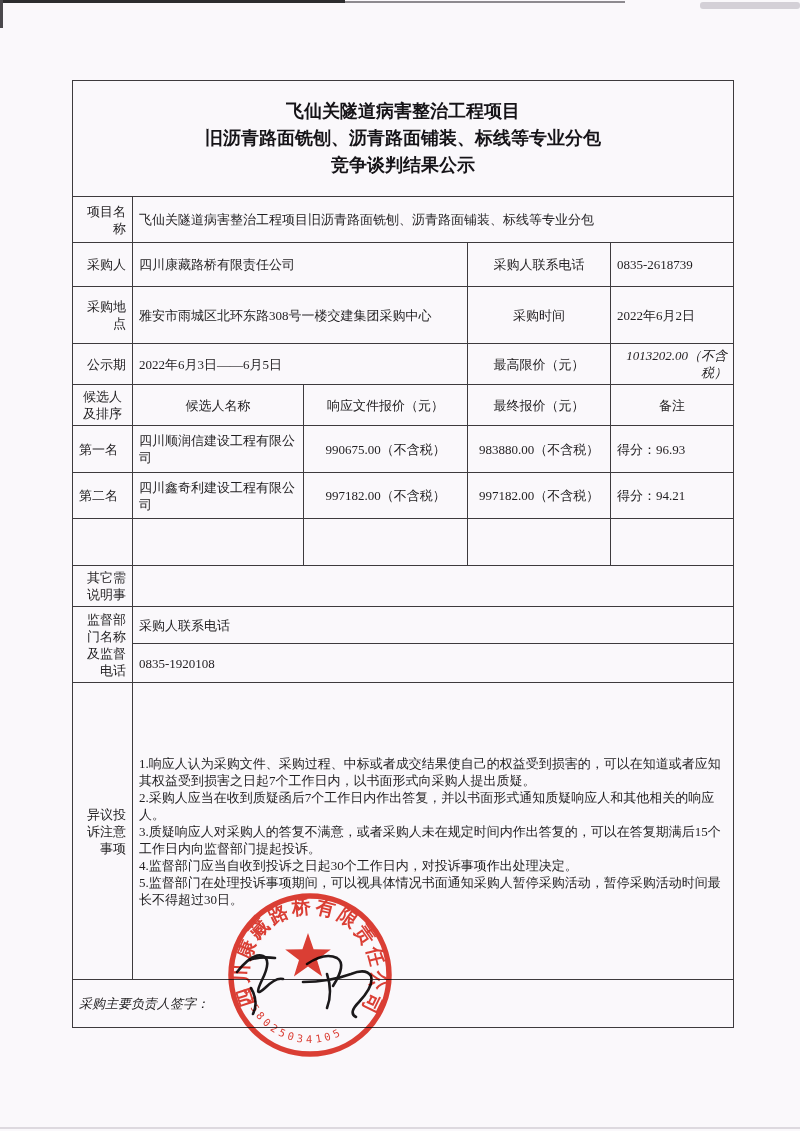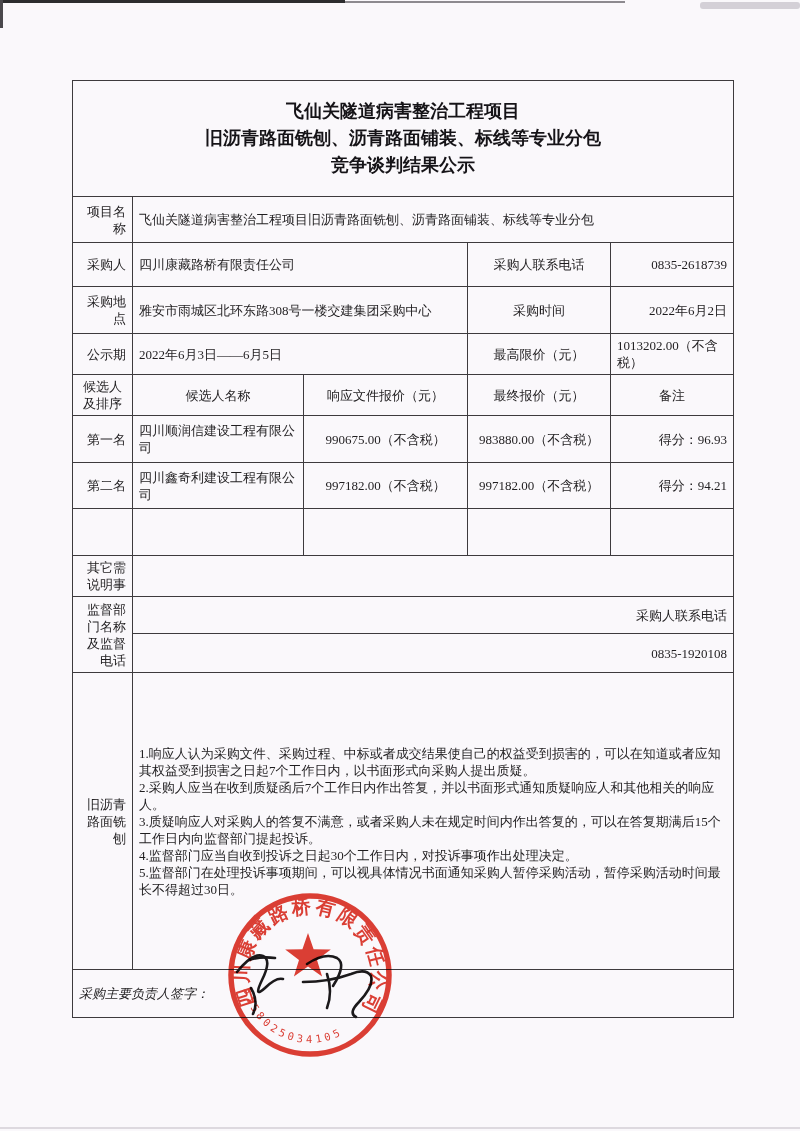--- a/index.html
+++ b/index.html
@@ -29,24 +29,24 @@
     overflow:hidden;
   }
   td.title-cell{border-bottom:1.6px solid #3d3a3d;text-align:center;vertical-align:middle;}
   .title-line{
     font-family:"Liberation Sans","DejaVu Sans",sans-serif;
     font-weight:bold;font-size:18px;line-height:27px;color:#151317;
   }
   td.lbl{text-align:right;}
   td.lbl-center{text-align:center;}
   td.val{text-align:left;}
-  td.val-center{text-align:right;}
+  td.val-center{text-align:left;}
   td.name-cell{font-size:12px;margin-top:12px;}
   td.price-cell{text-align:center;font-size:12px;}
-  td.small-num{text-align:left;font-size:11.5px;}
+  td.small-num{text-align:right;font-size:11.5px;font-style:italic;}
   td.head-cell{text-align:center;}
   td.objection-text{
     font-size:13.5px;line-height:19.5px;white-space:pre-line;vertical-align:middle;
     padding:6px 8px 6px 7px;
   }
   td.sign-cell{font-size:14.5px;padding-left:8px;font-style:italic;}
 
   .stamp-svg{position:absolute;left:215px;top:880px;mix-blend-mode:multiply;opacity:.92;}
   .sig-svg{position:absolute;left:215px;top:930px;}
 </style>
@@ -83,21 +83,21 @@
     <td colspan="4" class="val">飞仙关隧道病害整治工程项目旧沥青路面铣刨、沥青路面铺装、标线等专业分包</td>
   </tr>
 
   <tr style="height:44px">
     <td class="lbl">采购人</td>
     <td colspan="2" class="val">四川康藏路桥有限责任公司</td>
     <td class="lbl-center">采购人联系电话</td>
     <td class="val-center">0835-2618739</td>
   </tr>
 
-  <tr style="height:47px">
+  <tr style="height:57px">
     <td class="lbl">采购地点</td>
     <td colspan="2" class="val">雅安市雨城区北环东路308号一楼交建集团采购中心</td>
     <td class="lbl-center">采购时间</td>
     <td class="val-center">2022年6月2日</td>
   </tr>
 
   <tr style="height:30px">
     <td class="lbl">公示期</td>
     <td colspan="2" class="val">2022年6月3日——6月5日</td>
     <td class="lbl-center">最高限价（元）</td>
@@ -143,21 +143,21 @@
 
   <tr style="height:37px">
     <td rowspan="2" class="lbl">监督部门名称及监督电话</td>
     <td colspan="4" class="val-center">采购人联系电话</td>
   </tr>
   <tr style="height:39px">
     <td colspan="4" class="val-center">0835-1920108</td>
   </tr>
 
   <tr style="height:297px">
-    <td class="lbl">旧沥青路面铣刨</td>
+    <td class="lbl">异议投诉注意事项</td>
     <td colspan="4" class="objection-text">1.响应人认为采购文件、采购过程、中标或者成交结果使自己的权益受到损害的，可以在知道或者应知其权益受到损害之日起7个工作日内，以书面形式向采购人提出质疑。
 2.采购人应当在收到质疑函后7个工作日内作出答复，并以书面形式通知质疑响应人和其他相关的响应人。
 3.质疑响应人对采购人的答复不满意，或者采购人未在规定时间内作出答复的，可以在答复期满后15个工作日内向监督部门提起投诉。
 4.监督部门应当自收到投诉之日起30个工作日内，对投诉事项作出处理决定。
 5.监督部门在处理投诉事项期间，可以视具体情况书面通知采购人暂停采购活动，暂停采购活动时间最长不得超过30日。</td>
   </tr>
 
   <tr style="height:48px">
     <td colspan="5" class="sign-cell">采购主要负责人签字：</td>
   </tr>

